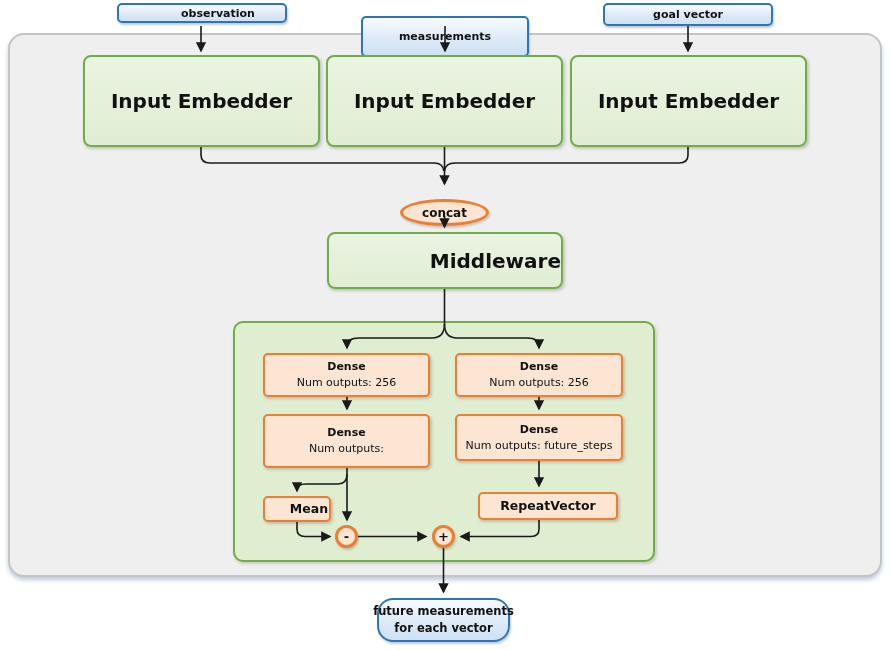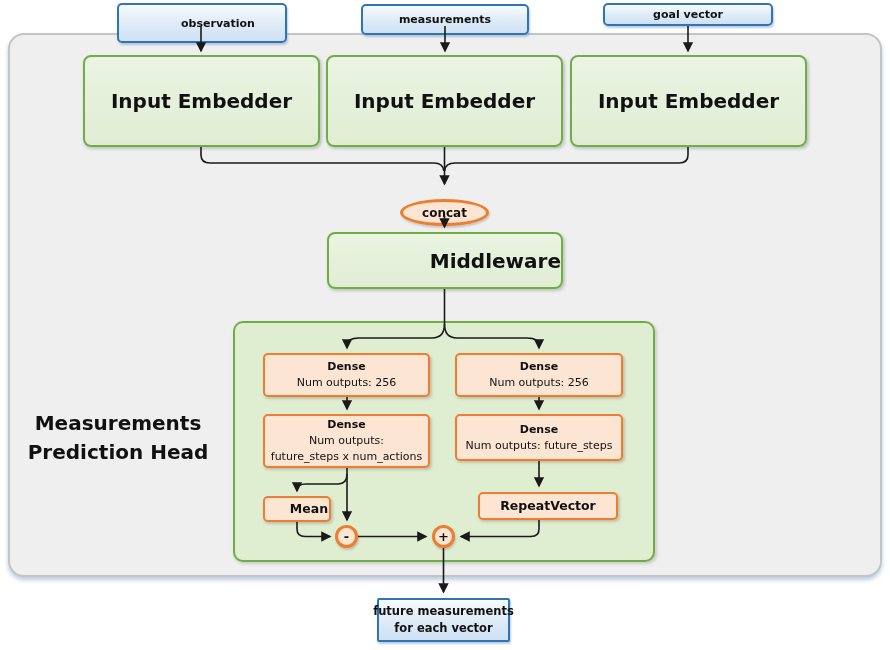--- a/index.html
+++ b/index.html
@@ -19,21 +19,21 @@
 
   
   .io-box{
     border:2px solid #2E75B6;border-radius:5px;
     background:linear-gradient(180deg,#f8fbfe 0%,#ddeaf7 55%,#cfe1f3 100%);
     box-shadow:1px 2px 2px rgba(110,145,190,.45);
     display:flex;align-items:center;justify-content:center;
     font-weight:bold;font-size:11px;white-space:nowrap;
   }
   .output-box{
-    border-width:2.5px;border-radius:2px;font-size:11.5px;
+    border-width:2.5px;border-radius:16px;font-size:11.5px;
     flex-direction:column;line-height:1.5;
   }
 
   
   .green-box{
     border:2.5px solid #70AD47;border-radius:8px;
     background:linear-gradient(180deg,#EAF4E2 0%,#E0EDD3 100%);
     box-shadow:1.5px 2px 3px rgba(120,140,130,.4);
     display:flex;align-items:center;justify-content:center;
     font-weight:bold;font-size:20px;white-space:nowrap;
@@ -108,24 +108,24 @@
       <path d="M297 522 L297 529 Q297 536.5 305 536.5 L330 536.5" marker-end="url(#arrow)"></path>
       <path d="M358 536.5 L426 536.5" marker-end="url(#arrow)"></path>
 
       <path d="M539 461 L539 486" marker-end="url(#arrow)"></path>
       <path d="M539 520 L539 529 Q539 536.5 531 536.5 L461 536.5" marker-end="url(#arrow)"></path>
 
       <path d="M443.5 548 L443.5 592" marker-end="url(#arrow)"></path>
     </g>
   </svg>
 
-  <div class="abs io-box" style="left:117px;top:3px;width:170px;height:40px;padding-left:32px;">
+  <div class="abs io-box" style="left:117px;top:3px;width:170px;height:20px;padding-left:32px;">
     <span>observation</span>
   </div>
-  <div class="abs io-box" style="left:361px;top:4px;width:168px;height:31px;">
+  <div class="abs io-box" style="left:361px;top:16px;width:168px;height:41px;">
     <span>measurements</span>
   </div>
   <div class="abs io-box" style="left:603px;top:3px;width:170px;height:23px;">
     <span>goal vector</span>
   </div>
 
   <div class="abs green-box" style="left:83px;top:55px;width:237px;height:92px;">
     <span>Input Embedder</span>
   </div>
   <div class="abs green-box" style="left:326px;top:55px;width:237px;height:92px;">
@@ -136,30 +136,28 @@
   </div>
 
   <div class="abs ellipse" style="left:400px;top:199px;width:89px;height:27px;">
     <span>concat</span>
   </div>
 
   <div class="abs green-box" style="left:327px;top:232px;width:236px;height:57px;justify-content:flex-end;">
     <span>Middleware</span>
   </div>
 
-  <div class="abs head-label" style="left:15px;top:409px;width:206px;">Measurements Prediction Head</div>
 
   <div class="abs op-box" style="left:263px;top:353px;width:167px;height:44px;">
     <div class="ttl">Dense</div>
     <div>Num outputs: 256</div>
   </div>
   <div class="abs op-box" style="left:263px;top:414px;width:167px;height:54px;">
     <div class="ttl">Dense</div>
     <div>Num outputs:</div>
-    <div>future_steps x num_actions</div>
   </div>
 
   <div class="abs op-box" style="left:455px;top:353px;width:168px;height:44px;">
     <div class="ttl">Dense</div>
     <div>Num outputs: 256</div>
   </div>
   <div class="abs op-box" style="left:455px;top:414px;width:168px;height:47px;">
     <div class="ttl">Dense</div>
     <div>Num outputs: future_steps</div>
   </div>

